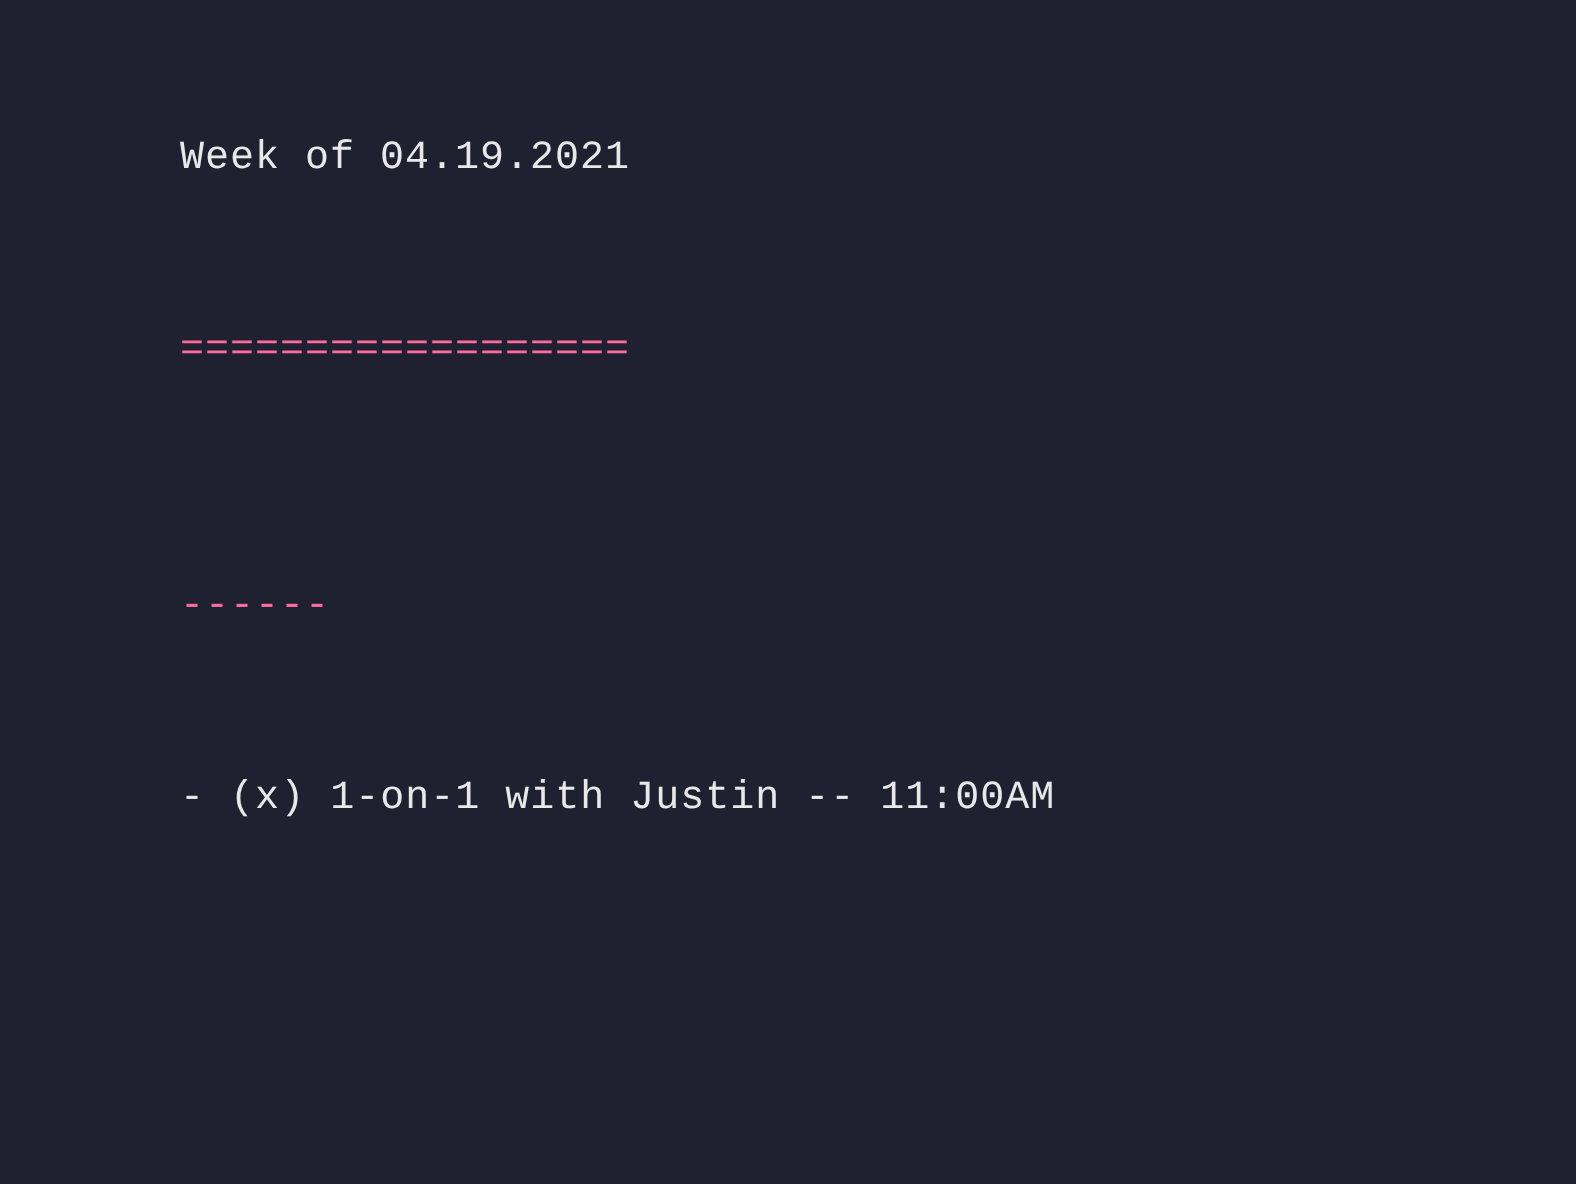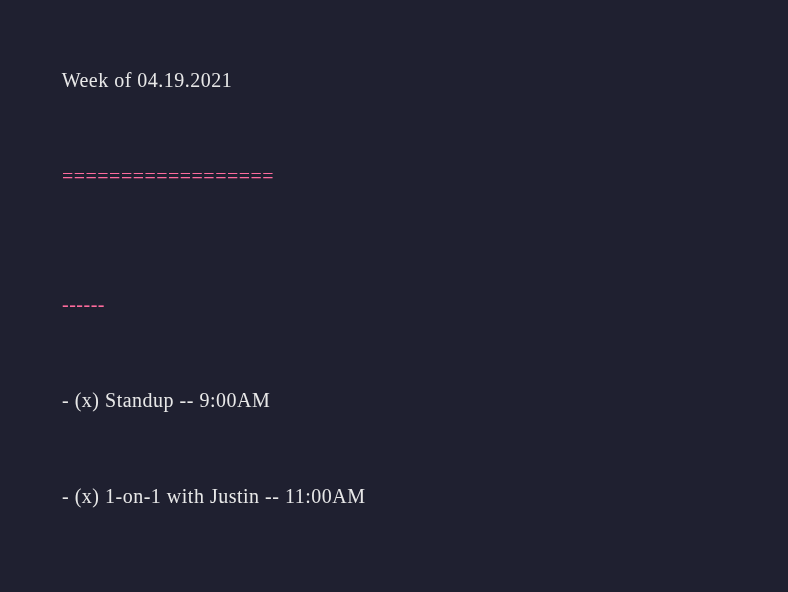--- a/index.html
+++ b/index.html
@@ -15,21 +15,20 @@
       font-size: 20px;
       line-height: 1.6;
       color: #e8e8e8;
       padding: 32px 40px;
       border-radius: 16px;
       overflow: hidden;
       letter-spacing: 0.5px;
     }
     .line {
       white-space: pre;
-      font-family: Liberation Serif, serif;
     }
     .pink {
       color: #ff6b9d;
     }
     .white {
       color: #e8e8e8;
     }
     .spacer {
       height: 32px;
     }
@@ -45,21 +44,18 @@
   <div class="line">
     <span class="pink">==================</span>
   </div>
 
   <div class="spacer"></div>
 
   <div class="line">
     <span class="pink">------</span>
   </div>
 
-  <div class="line">
-    <span class="white">- </span><span class="white">(</span><span class="white">x</span><span class="white">)</span><span class="white"> Standup -- 9:00AM</span>
-  </div>
 
   <div class="line">
     <span class="white">- </span><span class="white">(</span><span class="white">x</span><span class="white">)</span><span class="white"> 1-on-1 with Justin -- 11:00AM</span>
   </div>
 
 </div>
 
 </body></html>

